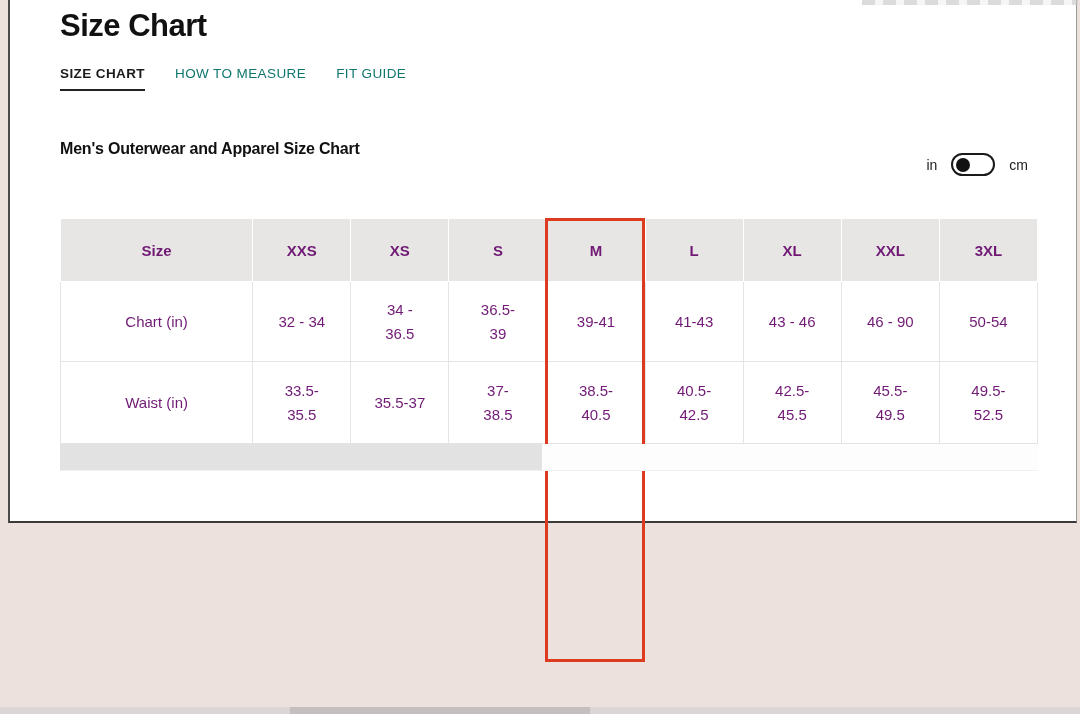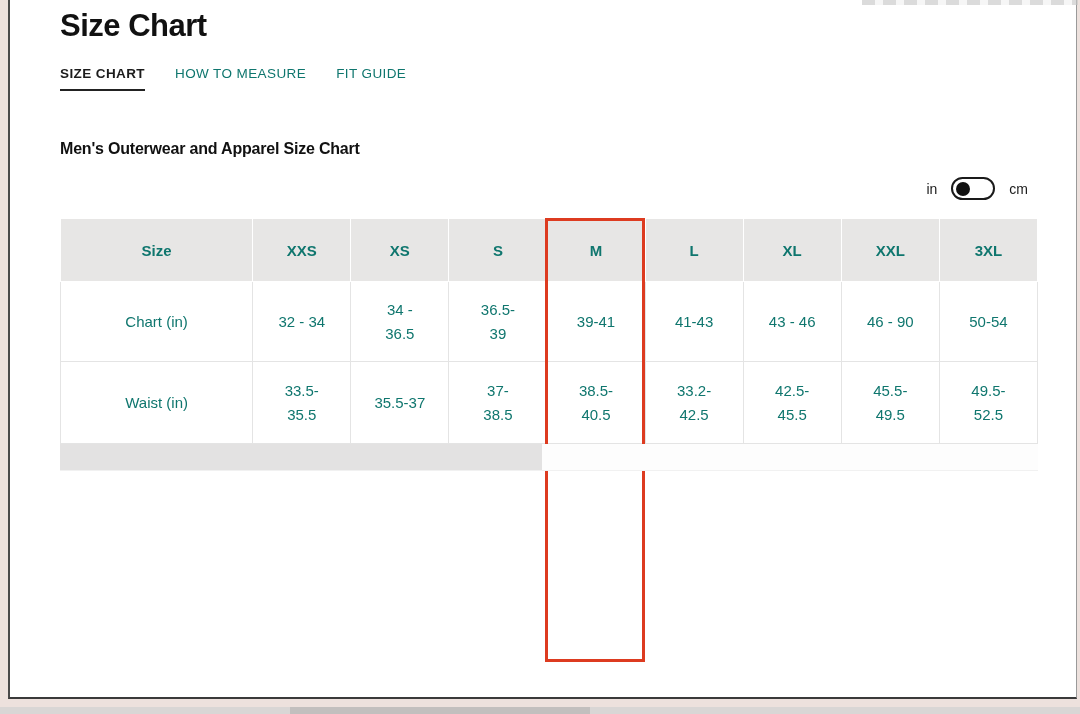--- a/index.html
+++ b/index.html
@@ -2,21 +2,21 @@
 <html><head>
 <meta charset="utf-8">
 <style>
   html,body{margin:0;padding:0;}
   body{
     width:1080px;height:714px;position:relative;overflow:hidden;
     background:#ede1dd;
     font-family:"Liberation Sans",sans-serif;color:#1d1d1d;
   }
   .modal{
-    position:absolute;left:8px;top:0;width:1069px;height:699px;
+    position:absolute;left:8px;top:0;width:1069px;height:523px;
     background:#fff;
     border-left:2px solid #4a4a4a;border-bottom:2px solid #3a3a3a;border-right:1px solid #9a9a9a;
     box-sizing:border-box;
   }
   .top-remnant{
     position:absolute;top:0;left:862px;width:216px;height:5px;z-index:5;
     background:repeating-linear-gradient(90deg,#c9c9c9 0 13px,#f2f2f2 13px 21px);
     opacity:.65;filter:blur(.7px);
   }
   .page-title{
@@ -30,34 +30,34 @@
   }
   .tab.active{
     font-weight:700;color:#1c1c1c;border-bottom:2px solid #222;
   }
   .section-title{
     position:absolute;left:50px;top:140px;
     font-size:16px;font-weight:700;color:#111;letter-spacing:-.2px;
   }
   .unit-toggle-group{
     position:absolute;right:48px;top:153px;
-    display:flex;align-items:center;gap:14px;font-size:14px;color:#1a1a1a;margin-top:24px;
+    display:flex;align-items:center;gap:14px;font-size:14px;color:#1a1a1a;
   }
   .toggle-pill{
     width:44px;height:23px;border:2px solid #1a1a1a;border-radius:14px;
     background:#fff;position:relative;cursor:pointer;box-sizing:border-box;
   }
   .toggle-knob{
     position:absolute;left:3px;top:2.5px;width:14px;height:14px;
     border-radius:50%;background:#111;
   }
   .table-wrap{position:absolute;left:50px;top:218px;width:980px;}
   table.size-table{
     width:978px;table-layout:fixed;border-collapse:collapse;
-    font-size:15px;color:#0f766e;
+    font-size:15px;color:#701a75;
   }
   table.size-table th{
     height:60px;background:#e7e6e5;font-weight:700;font-size:15px;
     border:1px solid #fff;text-align:center;
   }
   table.size-table td{
     border:1px solid #e4e4e4;text-align:center;vertical-align:middle;
     white-space:pre-line;line-height:1.55;background:#fff;
   }
   tbody tr:nth-child(1){height:80px;}
@@ -150,21 +150,21 @@
         </tr>
         <tr>
           <td>Waist (in)</td>
           <td>33.5-
 35.5</td>
           <td>35.5-37</td>
           <td>37-
 38.5</td>
           <td>38.5-
 40.5</td>
-          <td>33.2-
+          <td>40.5-
 42.5</td>
           <td>42.5-
 45.5</td>
           <td>45.5-
 49.5</td>
           <td>49.5-
 52.5</td>
         </tr>
       </tbody>
     </table>

